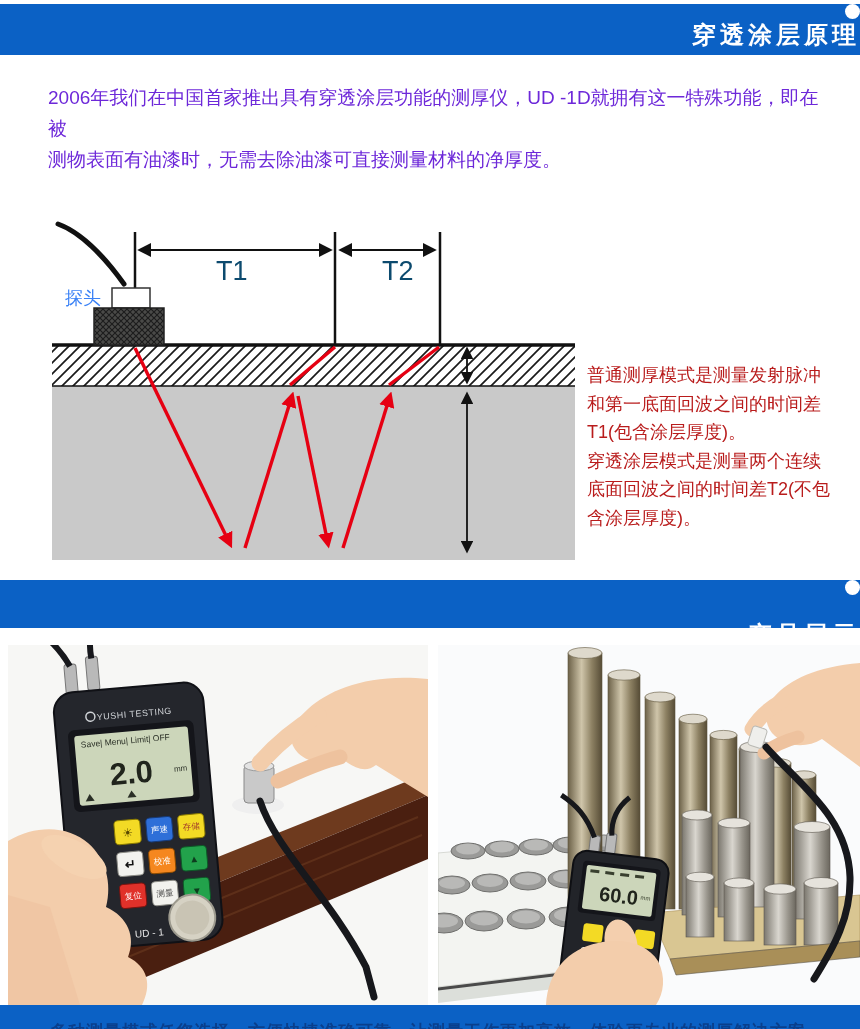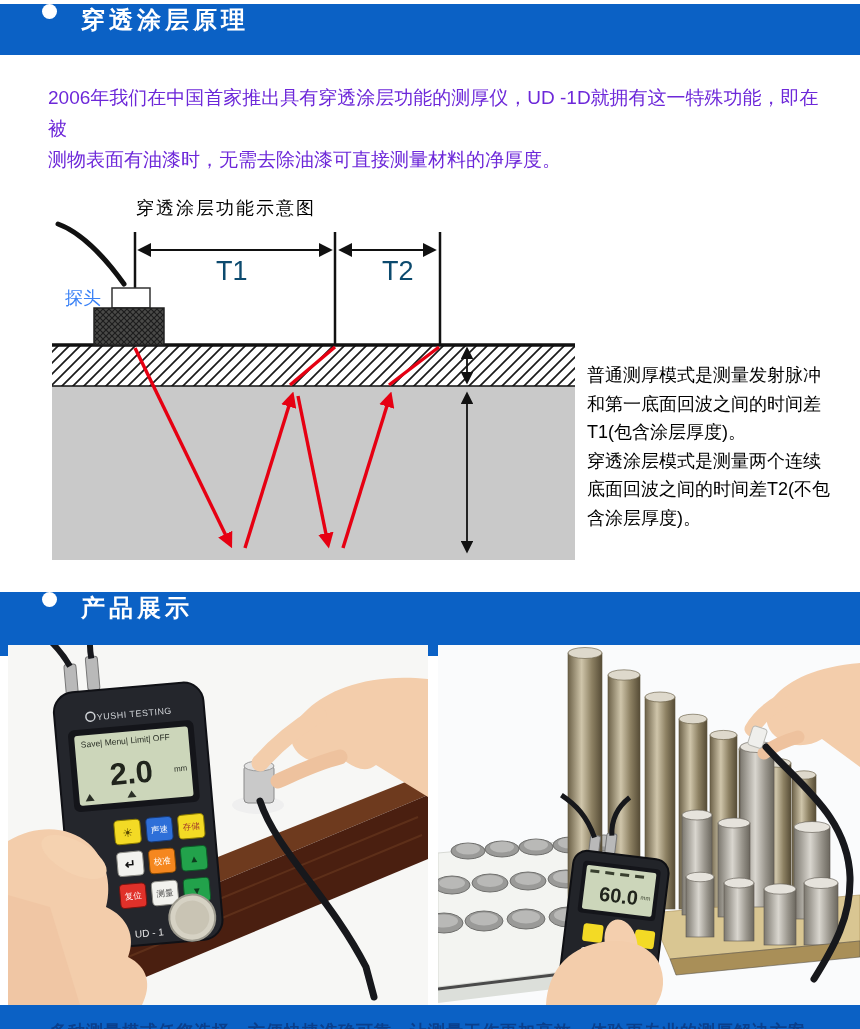--- a/index.html
+++ b/index.html
@@ -1,34 +1,34 @@
 <!DOCTYPE html>
 <html><head>
 <meta charset="utf-8">
 <style>
   html,body{margin:0;padding:0;background:#ffffff;}
   .page{position:relative;width:860px;height:1029px;overflow:hidden;background:#ffffff;
         font-family:"Liberation Sans", sans-serif;}
-  .band{position:absolute;left:0;width:860px;background:#0b61c5;display:flex;align-items:flex-start;}
+  .band{position:absolute;left:0;width:860px;background:#0b61c5;display:flex;align-items:flex-end;flex-direction:column;}
   .band .dot{width:15px;height:15px;border-radius:50%;background:#ffffff;margin-left:42px;flex:0 0 auto;}
   .band .band-title{color:#ffffff;font-weight:bold;font-size:24px;letter-spacing:4px;margin-left:24px;}
   .band1{top:4px;height:51px;}
-  .band2{top:592px;height:64px;}
+  .band2{top:580px;height:48px;gap:24px;}
   .intro{position:absolute;left:48px;top:82px;width:786px;font-size:19px;line-height:31px;
          color:#6d28d9;white-space:pre-line;}
   .diagram-title{position:absolute;left:136px;top:196px;font-size:18px;color:#000;letter-spacing:2px;}
   .probe-label{position:absolute;left:57px;top:286px;font-size:18px;color:#3b82f6;margin-left:8px;}
   .t-label{position:absolute;top:256px;font-size:27px;color:#0c4a6e;}
   .t1{left:216px;}
   .t2{left:382px;}
   .layer-label{position:absolute;font-size:20px;font-weight:bold;color:#0f10d0;letter-spacing:2px;}
   .coating-label{left:477px;top:349px;}
   .substrate-label{left:481px;top:427px;}
   .side-note{position:absolute;left:587px;top:361px;width:272px;font-size:18px;line-height:28.5px;
-             color:#000000;white-space:pre-line;}
+             color:#b91c1c;white-space:pre-line;}
   .diagram-svg{position:absolute;left:40px;top:210px;width:545px;height:365px;}
   .photo{position:absolute;top:645px;height:360px;}
   .photo-left{left:8px;width:420px;}
   .photo-right{left:438px;width:422px;}
   .bottom-band{position:absolute;left:0;top:1005px;width:860px;height:24px;background:#0b61c5;overflow:hidden;}
   .bottom-band .clipped{position:absolute;left:50px;top:15px;font-size:17px;font-weight:bold;
                         color:#0a3f8c;letter-spacing:1px;white-space:nowrap;}
   svg{display:block;font-family:"Liberation Sans", sans-serif;}
 </style>
 </head>
@@ -37,21 +37,20 @@
 <div class="page">
 
   <div class="band band1">
     <div class="dot"></div>
     <div class="band-title">穿透涂层原理</div>
   </div>
 
   <div class="intro">2006年我们在中国首家推出具有穿透涂层功能的测厚仪，UD -1D就拥有这一特殊功能，即在被
 测物表面有油漆时，无需去除油漆可直接测量材料的净厚度。</div>
 
-  <div class="diagram-title">穿透涂层功能示意图</div>
   <div class="probe-label">探头</div>
   <div class="t-label t1">T1</div>
   <div class="t-label t2">T2</div>
   <div class="layer-label coating-label">涂层</div>
   <div class="layer-label substrate-label">基材</div>
   <div class="side-note">普通测厚模式是测量发射脉冲
 和第一底面回波之间的时间差
 T1(包含涂层厚度)。
 穿透涂层模式是测量两个连续
 底面回波之间的时间差T2(不包

